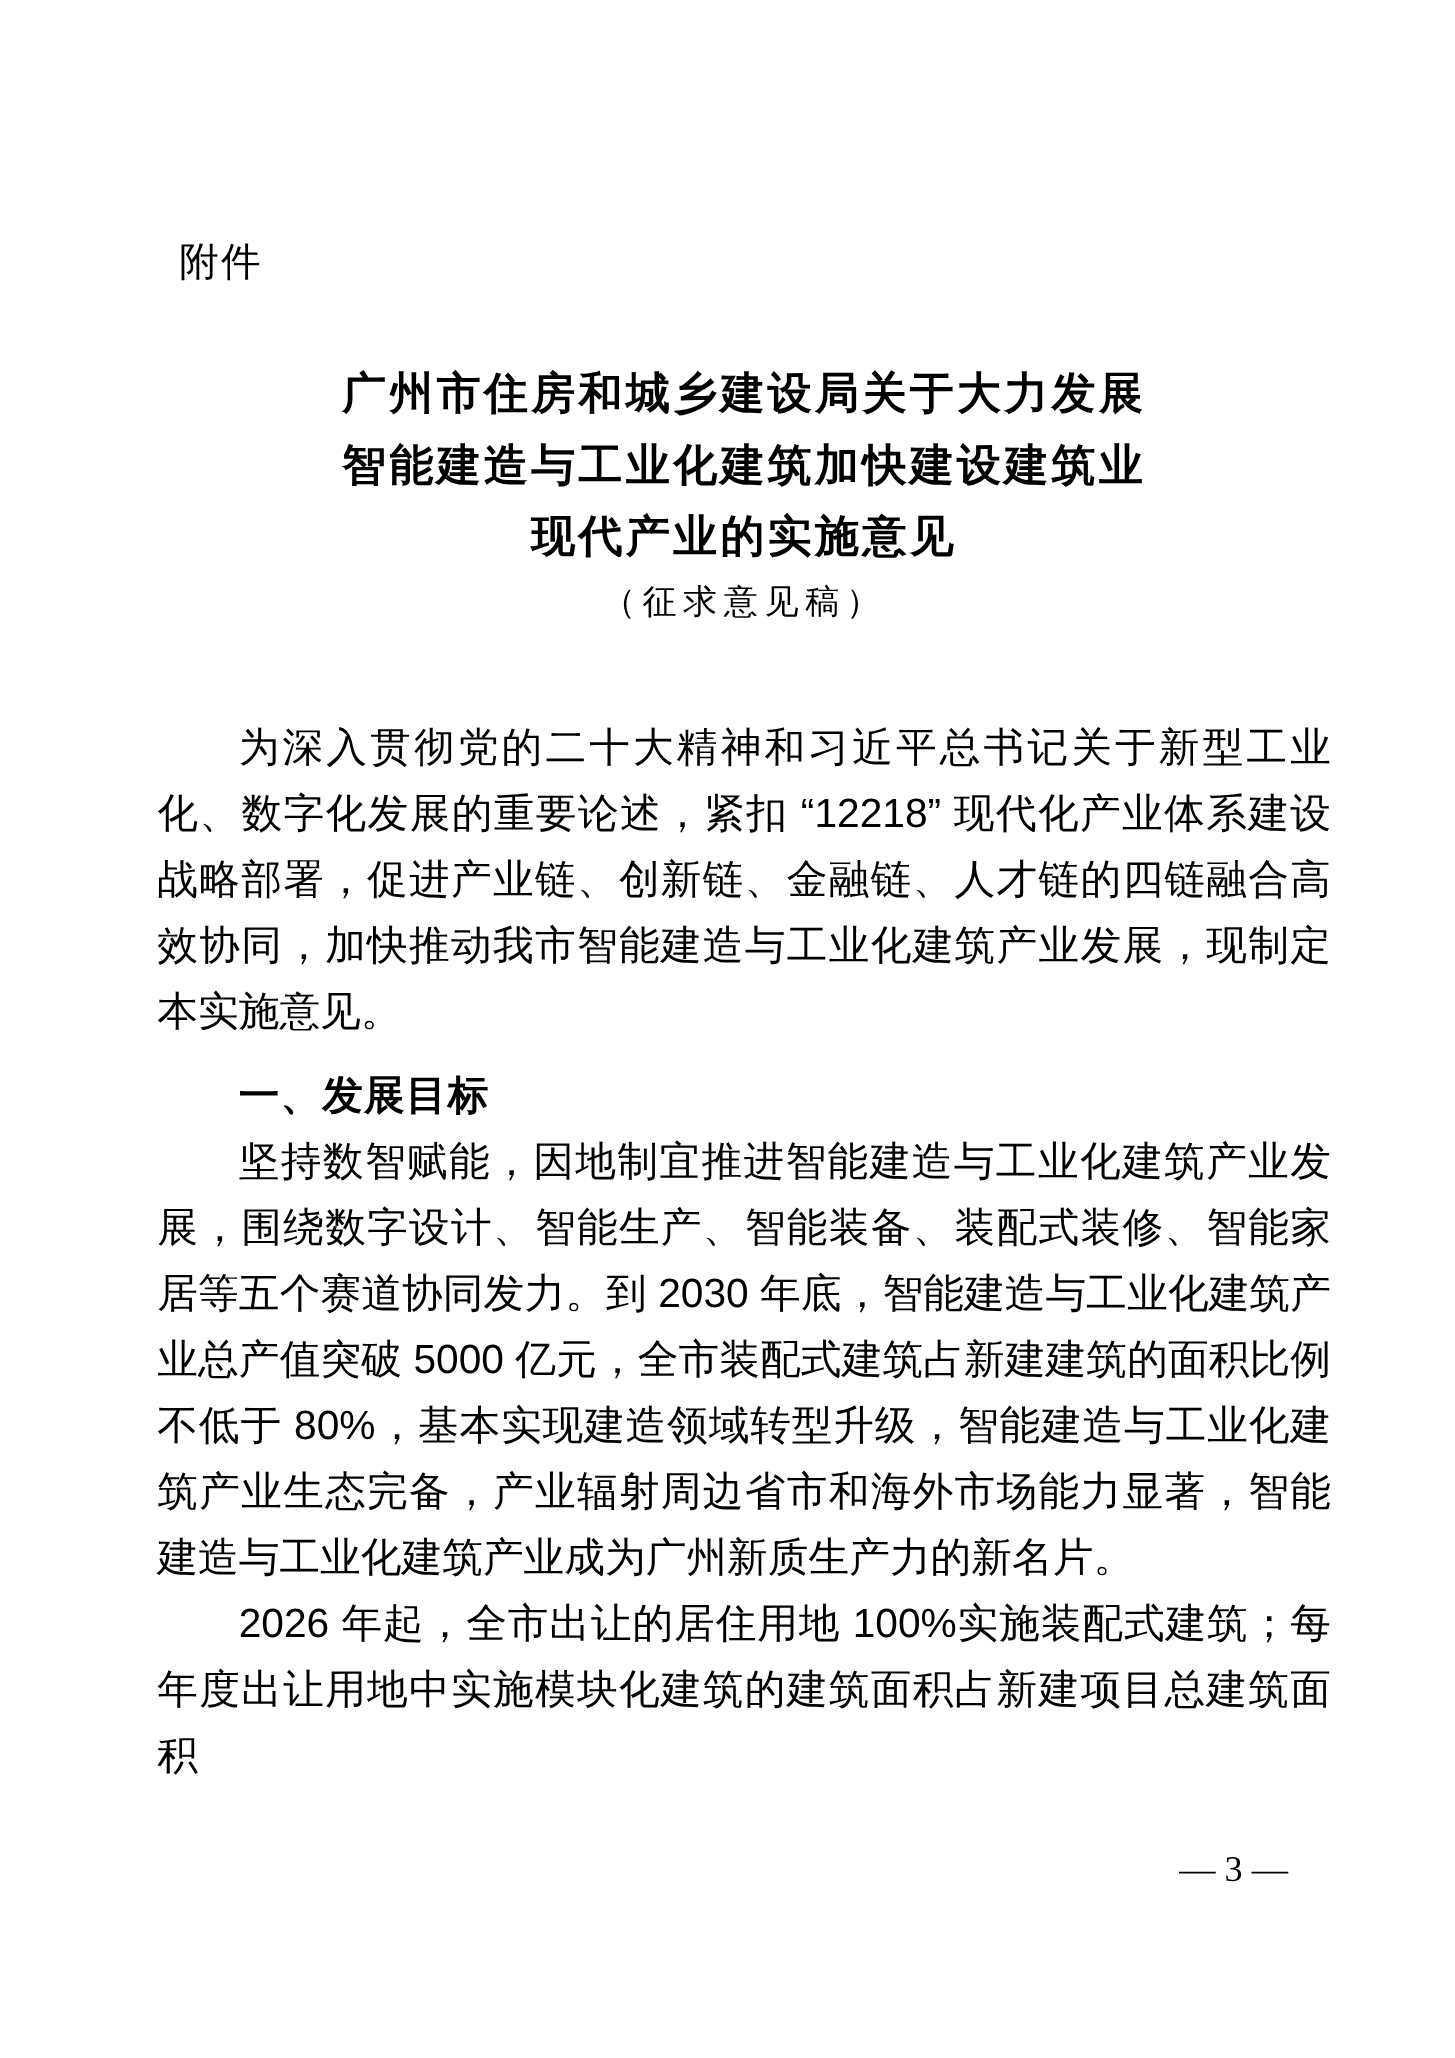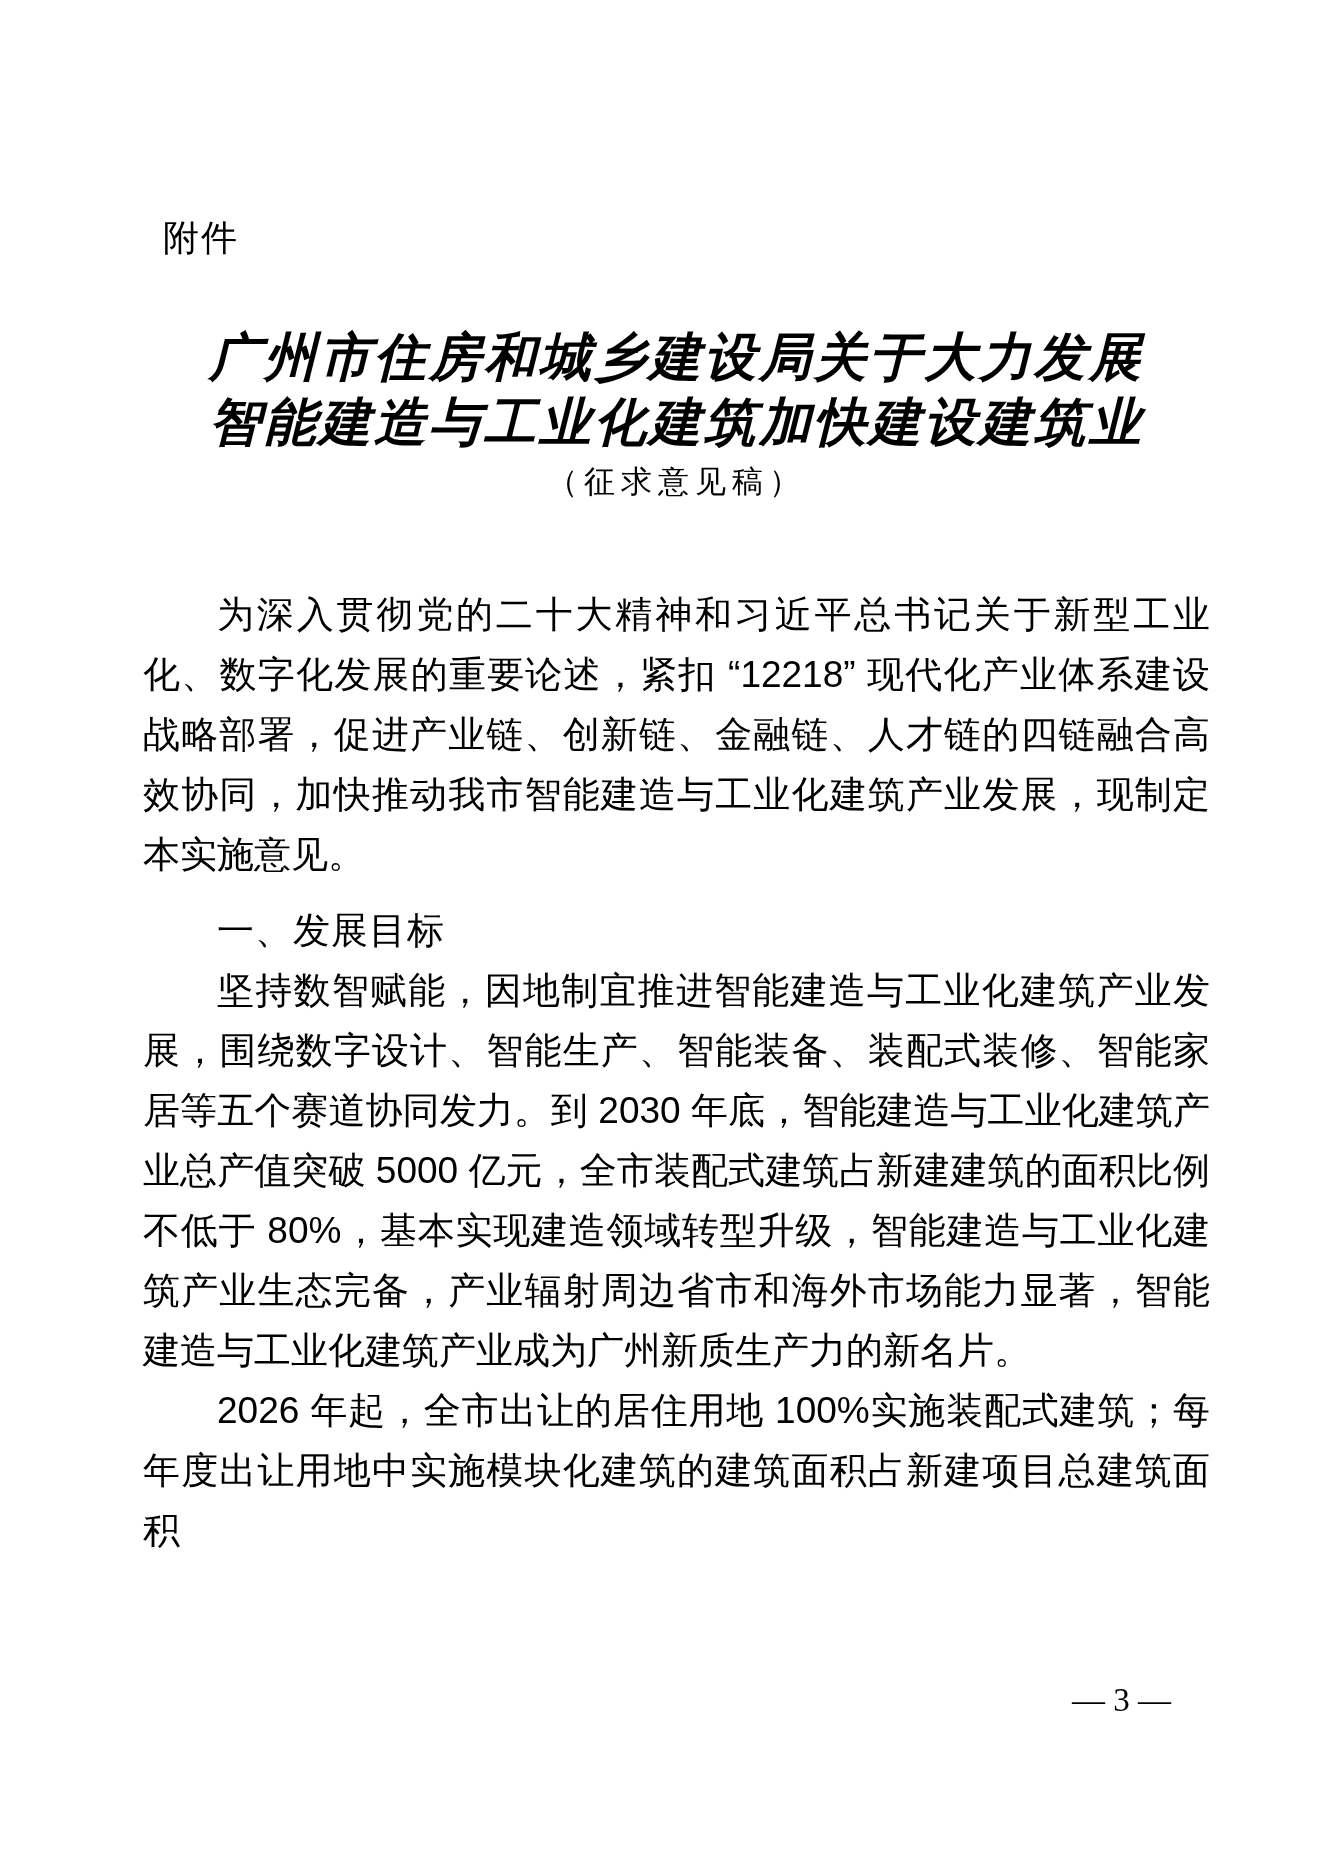--- a/index.html
+++ b/index.html
@@ -22,25 +22,24 @@
     font-family: "Liberation Sans", "DejaVu Sans", sans-serif;
     font-size: 36px;
     line-height: 36px;
     margin-left: 20px;
     letter-spacing: 2px;
   }
   .title {
     margin-top: 69px;
     text-align: center;
     font-weight: bold;
-    font-size: 52px;
+    font-size: 40px;
     line-height: 65px;
     letter-spacing: 3px;
     font-family: "Liberation Serif", "DejaVu Serif", serif;
-    font-style: italic;
   }
   .subtitle {
     margin-top: 4px;
     text-align: center;
     font-size: 31px;
     line-height: 46px;
     letter-spacing: 6px;
     font-family: "Liberation Serif", "DejaVu Serif", serif;
   }
   .doc-body {
@@ -50,21 +49,21 @@
   }
   .doc-body .paragraph {
     margin: 0;
     text-indent: 2em;
     text-align: justify;
     font-family: Liberation Sans, sans-serif;
   }
   .doc-body .heading {
     margin: 16px 0 0 0;
     text-indent: 2em;
-    font-weight: normal;
+    font-weight: bold;
     font-family: "Liberation Sans", "DejaVu Sans", sans-serif;
     letter-spacing: 1px;
   }
   .page-number {
     position: absolute;
     top: 1680px;
     right: 152px;
     font-size: 33px;
     line-height: 40px;
     font-family: "Liberation Serif", "DejaVu Serif", serif;
@@ -73,20 +72,21 @@
 </head>
 <body>
 
 <div class="page">
 
   <div class="attachment">附件</div>
 
   <div class="title">
     <div>广州市住房和城乡建设局关于大力发展</div>
     <div>智能建造与工业化建筑加快建设建筑业</div>
+    <div>现代产业的实施意见</div>
   </div>
 
   <div class="subtitle">（征求意见稿）</div>
 
   <div class="doc-body">
       <div class="paragraph">为深入贯彻党的二十大精神和习近平总书记关于新型工业化、数字化发展的重要论述，紧扣 “12218” 现代化产业体系建设战略部署，促进产业链、创新链、金融链、人才链的四链融合高效协同，加快推动我市智能建造与工业化建筑产业发展，现制定本实施意见。</div>
       <div class="heading">一、发展目标</div>
       <div class="paragraph">坚持数智赋能，因地制宜推进智能建造与工业化建筑产业发展，围绕数字设计、智能生产、智能装备、装配式装修、智能家居等五个赛道协同发力。到 2030 年底，智能建造与工业化建筑产业总产值突破 5000 亿元，全市装配式建筑占新建建筑的面积比例不低于 80%，基本实现建造领域转型升级，智能建造与工业化建筑产业生态完备，产业辐射周边省市和海外市场能力显著，智能建造与工业化建筑产业成为广州新质生产力的新名片。</div>
       <div class="paragraph">2026 年起，全市出让的居住用地 100%实施装配式建筑；每年度出让用地中实施模块化建筑的建筑面积占新建项目总建筑面积</div>
     </div>

